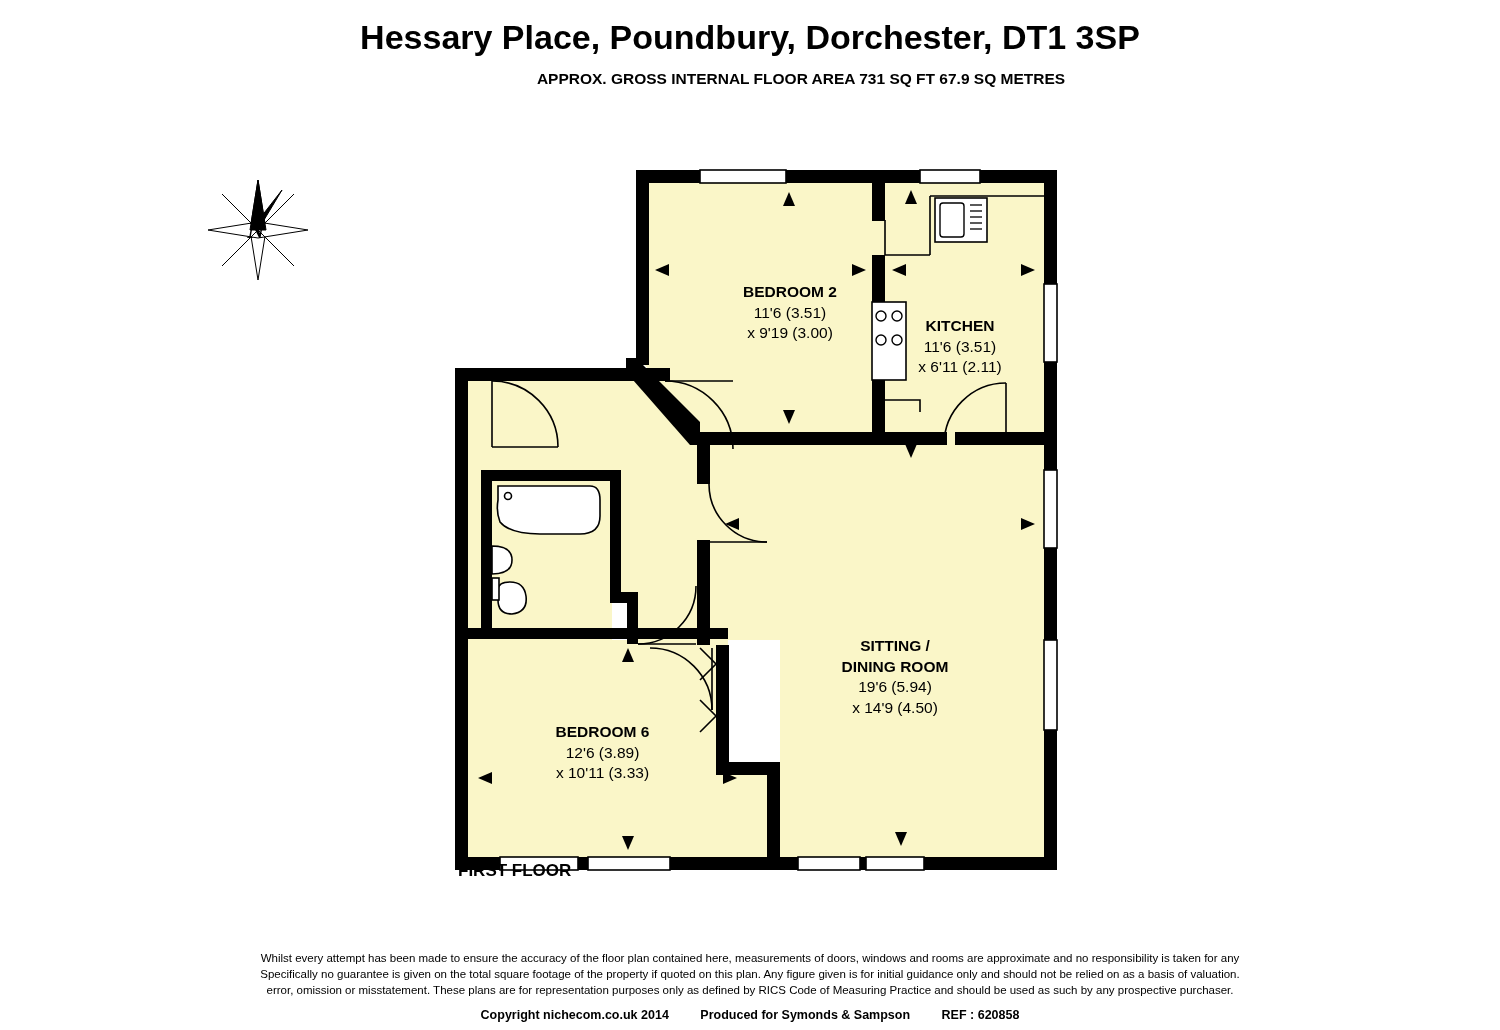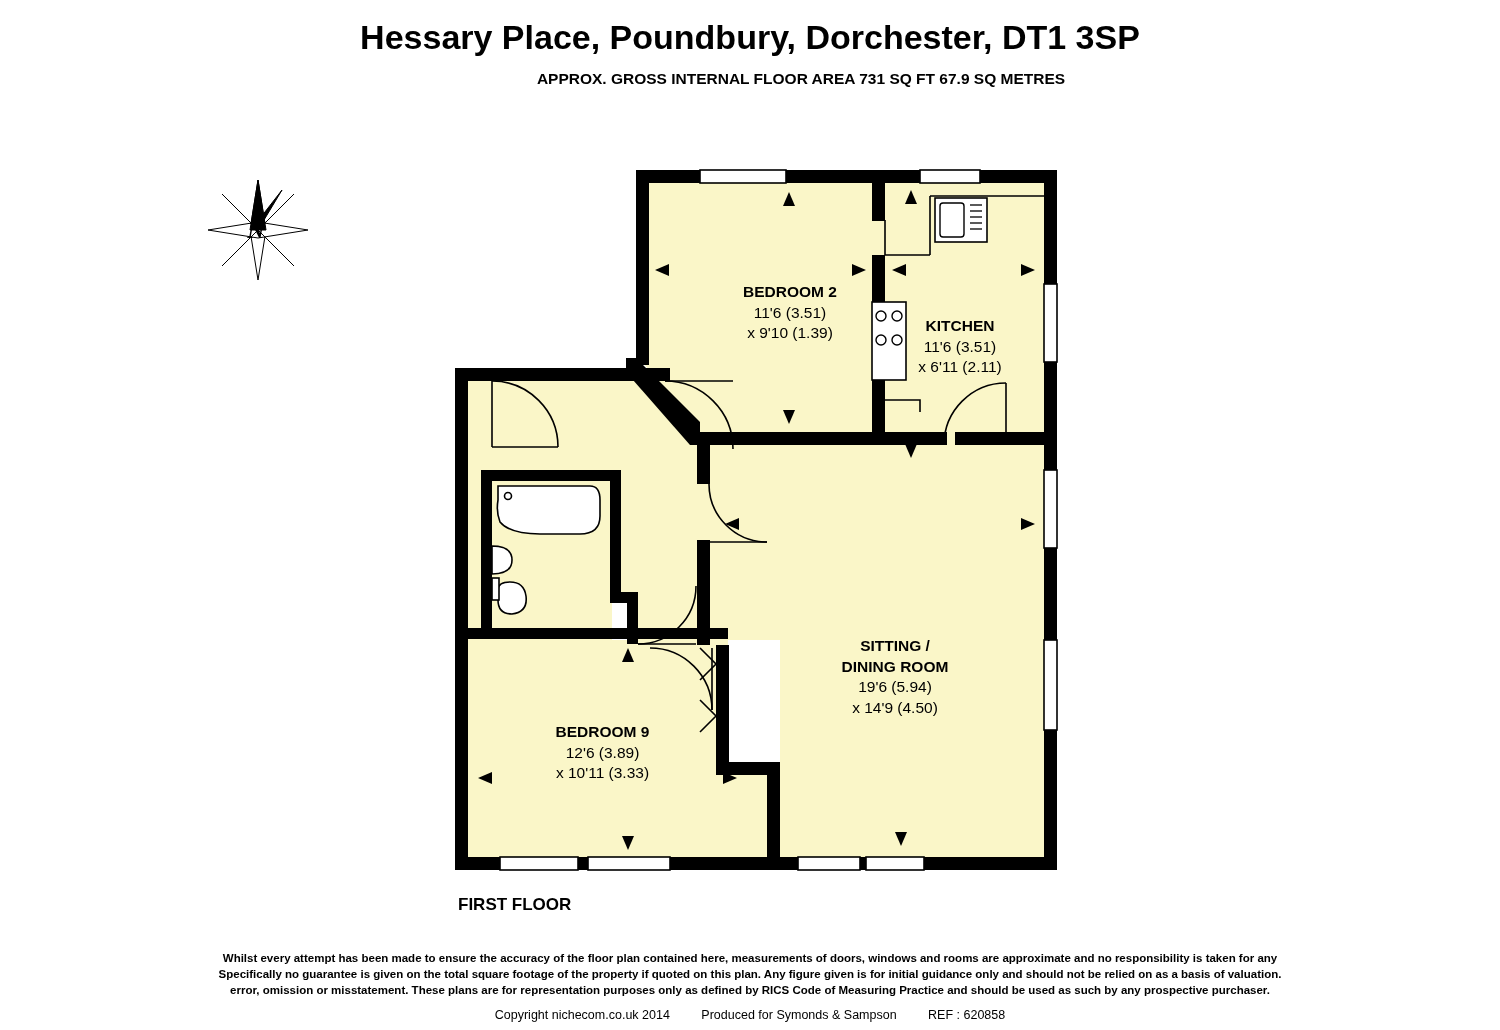--- a/index.html
+++ b/index.html
@@ -32,44 +32,44 @@
     width: 1500px;
     text-align: center;
     font-size: 15.5px;
     font-weight: bold;
     color: #000;
     padding-left: 35px;
   }
   #floorlabel {
     position: absolute;
     left: 458px;
-    top: 895px;
+    top: 861px;
     font-size: 17px;
     font-weight: bold;
     color: #000;
   }
   #disclaimer {
     position: absolute;
     top: 950px;
     left: 0;
     width: 1500px;
     text-align: center;
     font-size: 11.5px;
     line-height: 16px;
     color: #000;
   }
-  #disclaimer div { padding: 0 66px; font-weight: bold; }
+  #disclaimer div { padding: 0 66px; }
   #footer {
     position: absolute;
     top: 1008px;
     left: 0;
     width: 1500px;
     text-align: center;
     font-size: 12.5px;
-    font-weight: normal;
+    font-weight: bold;
     color: #000;
   }
   #footer span { margin: 0 14px; }
 
   #plan {
     position: absolute;
     left: 0;
     top: 0;
     width: 1500px;
     height: 1030px;
@@ -262,38 +262,38 @@
     <polygon points="98,26 62,62 26,98 62,62" fill="#d9d9d9"></polygon>
     <polygon points="62,12 70,62 62,62 54,62" fill="#000000"></polygon>
     <polygon points="86,22 62,62 58,58" fill="#000000"></polygon>
   </g>
   <text x="60" y="70" font-family="Liberation Serif, serif" font-style="italic" font-size="24" font-weight="bold" fill="#000" text-anchor="middle">N</text>
 </svg>
 
 <div class="roomlabel" style="left:690px; top:282px; width:200px;">
   <div class="nm">BEDROOM 2</div>
   <div>11'6 (3.51)</div>
-  <div>x 9'10 (1.39)</div>
+  <div>x 9'19 (3.00)</div>
 </div>
 
 <div class="roomlabel" style="left:875px; top:292px; width:170px;margin-top:24px;">
   <div class="nm">KITCHEN</div>
   <div>11'6 (3.51)</div>
   <div>x 6'11 (2.11)</div>
 </div>
 
 <div class="roomlabel" style="left:790px; top:628px; width:210px;margin-top:8px;">
   <div class="nm">SITTING /</div>
   <div class="nm">DINING ROOM</div>
   <div>19'6 (5.94)</div>
   <div>x 14'9 (4.50)</div>
 </div>
 
 <div class="roomlabel" style="left:495px; top:722px; width:215px;">
-  <div class="nm">BEDROOM 9</div>
+  <div class="nm">BEDROOM 6</div>
   <div>12'6 (3.89)</div>
   <div>x 10'11 (3.33)</div>
 </div>
 
 <div id="floorlabel">FIRST FLOOR</div>
 
 <div id="disclaimer">
   <div>Whilst every attempt has been made to ensure the accuracy of the floor plan contained here, measurements of doors, windows and rooms are approximate and no responsibility is taken for any</div>
   <div>Specifically no guarantee is given on the total square footage of the property if quoted on this plan. Any figure given is for initial guidance only and should not be relied on as a basis of valuation.</div>
   <div>error, omission or misstatement. These plans are for representation purposes only as defined by RICS Code of Measuring Practice and should be used as such by any prospective purchaser.</div>

